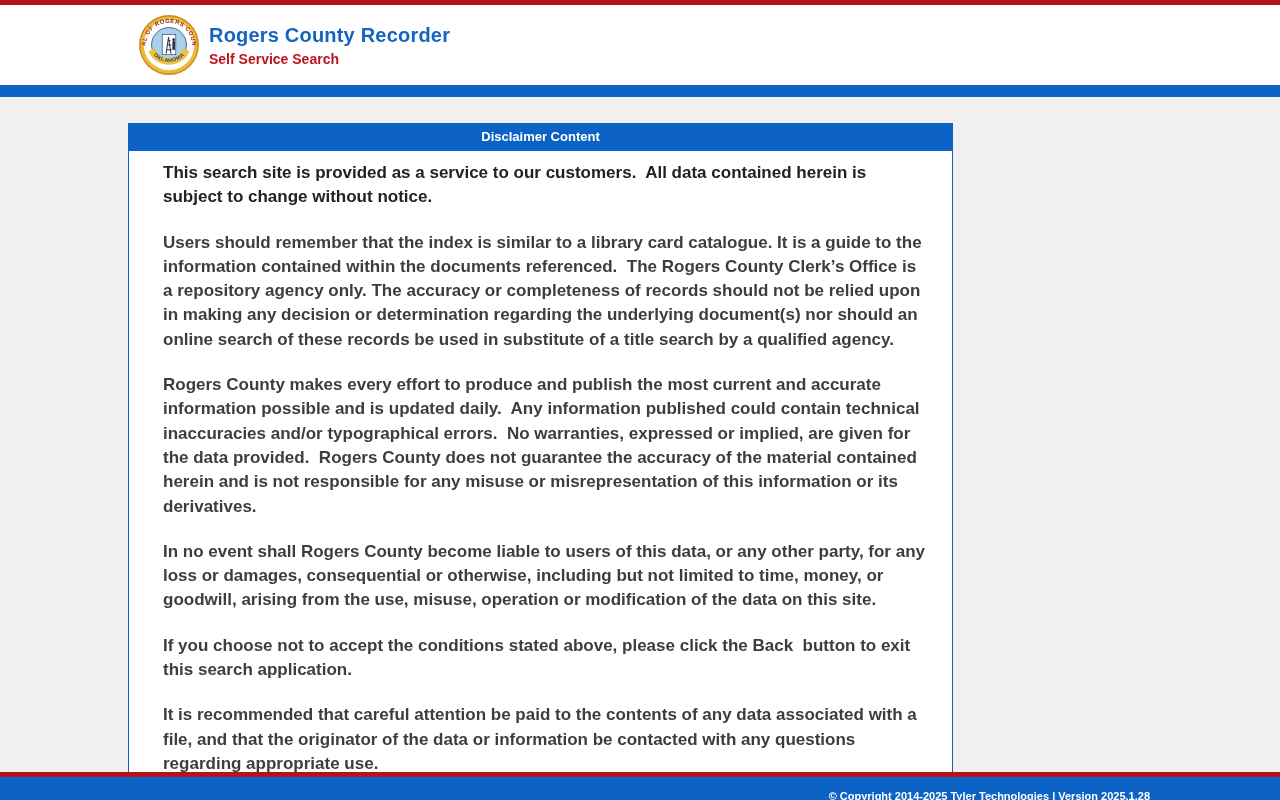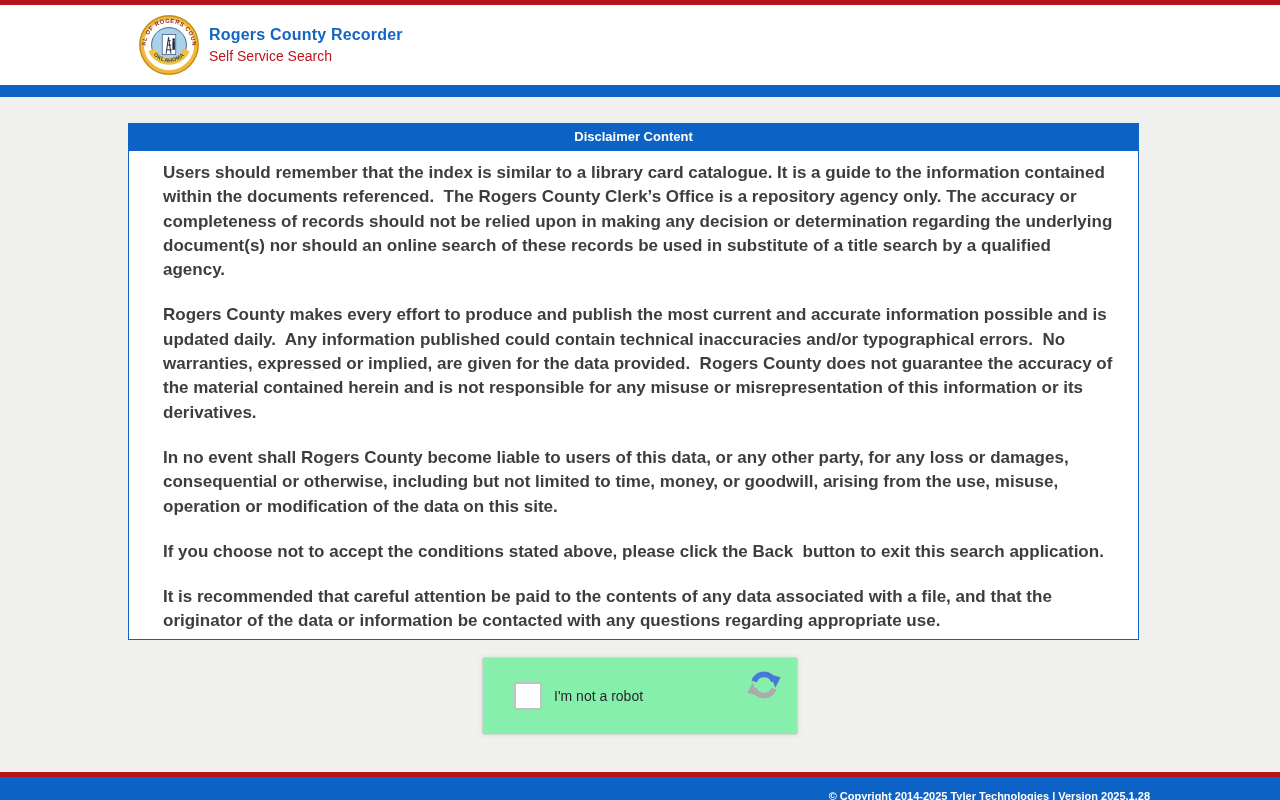--- a/index.html
+++ b/index.html
@@ -14,25 +14,25 @@
   html,body{margin:0;padding:0;}
   body{
     width:1280px;height:800px;overflow:hidden;
     background:var(--page-bg);
     font-family:"Liberation Sans", sans-serif;
   }
   .top-red-bar{height:5px;background:var(--accent-red);}
   .site-header{height:80px;background:#ffffff;display:flex;align-items:center;padding-left:138px;}
   .seal{width:62px;height:62px;flex:0 0 auto;}
   .titles{margin-left:9px;}
-  .app-title{color:var(--title-blue);font-size:16px;font-weight:bold;letter-spacing:.2px;}
-  .app-subtitle{color:var(--subtitle-red);font-size:14px;font-weight:normal;margin-top:4px;}
+  .app-title{color:var(--title-blue);font-size:20px;font-weight:bold;letter-spacing:.2px;}
+  .app-subtitle{color:var(--subtitle-red);font-size:14px;font-weight:bold;margin-top:4px;}
   .header-blue-bar{height:12px;background:var(--primary-blue);}
   .main{height:675px;overflow:hidden;background:var(--page-bg);}
-  .card{width:1011px;margin:26px 16px 0 128px;}
+  .card{width:825px;margin:26px 16px 0 128px;}
   .card-header{
     background:var(--primary-blue);color:#fff;font-weight:bold;font-size:13px;
     height:28px;line-height:28px;text-align:center;
   }
   .card-body{
     background:#fff;border:1px solid var(--primary-blue);border-top:none;
     padding:10px 24px 2px 34px;
   }
   .card-body p{
     margin:0 0 21px 0;font-size:17px;line-height:24.3px;color:var(--body-text);
@@ -92,20 +92,21 @@
     <div class="app-subtitle">Self Service Search</div>
   </div>
 </header>
 
 <div class="header-blue-bar"></div>
 
 <main class="main">
   <section class="card">
     <div class="card-header">Disclaimer Content</div>
     <div class="card-body">
+      <p class="lead">This search site is provided as a service to our customers.  All data contained herein is subject to change without notice.</p>
       <p>Users should remember that the index is similar to a library card catalogue. It is a guide to the information contained within the documents referenced.  The Rogers County Clerk’s Office is a repository agency only. The accuracy or completeness of records should not be relied upon in making any decision or determination regarding the underlying document(s) nor should an online search of these records be used in substitute of a title search by a qualified agency.</p>
       <p>Rogers County makes every effort to produce and publish the most current and accurate information possible and is updated daily.  Any information published could contain technical inaccuracies and/or typographical errors.  No warranties, expressed or implied, are given for the data provided.  Rogers County does not guarantee the accuracy of the material contained herein and is not responsible for any misuse or misrepresentation of this information or its derivatives.</p>
       <p>In no event shall Rogers County become liable to users of this data, or any other party, for any loss or damages, consequential or otherwise, including but not limited to time, money, or goodwill, arising from the use, misuse, operation or modification of the data on this site.</p>
       <p>If you choose not to accept the conditions stated above, please click the Back  button to exit this search application.</p>
       <p>It is recommended that careful attention be paid to the contents of any data associated with a file, and that the originator of the data or information be contacted with any questions regarding appropriate use.</p>
     </div>
   </section>
 
   <div class="captcha">
     <div class="captcha-checkbox" role="checkbox" aria-checked="false"></div>

